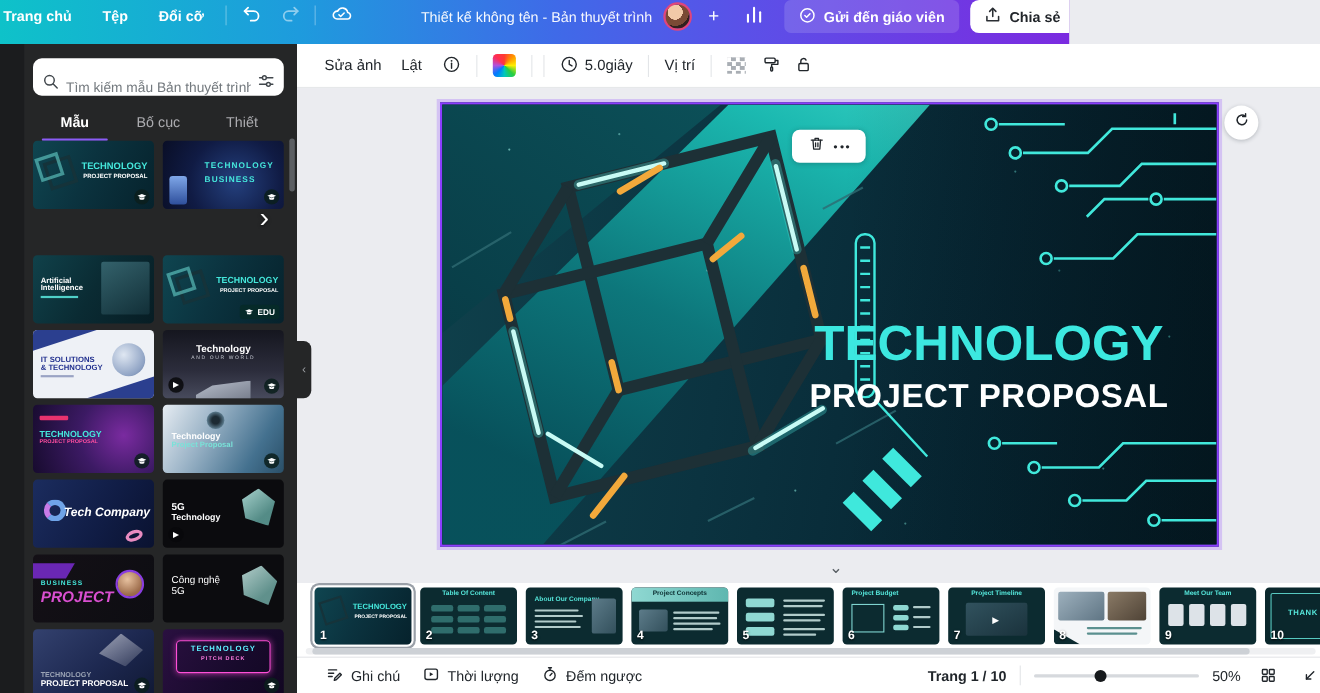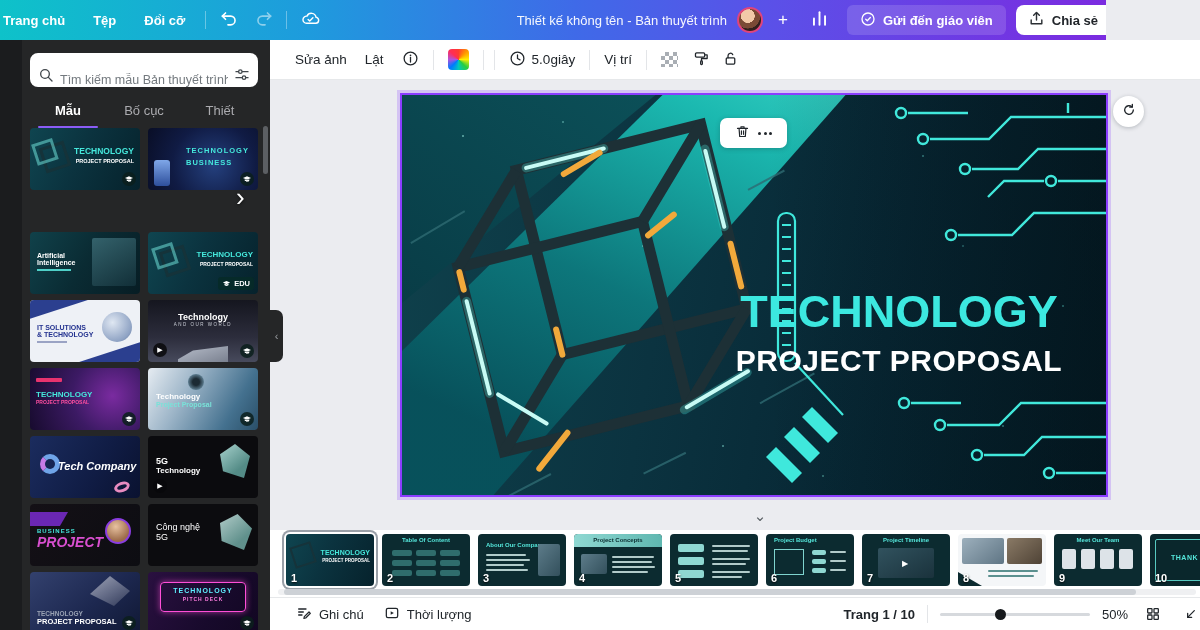--- a/index.html
+++ b/index.html
@@ -1,23 +1,23 @@
 <!DOCTYPE html>
 <html><head>
 <meta charset="utf-8">
 <style>
   * { margin:0; padding:0; box-sizing:border-box; }
   html,body { width:1200px; height:630px; overflow:hidden; }
   body { font-family:"Liberation Sans", sans-serif; }
   .app { position:relative; width:1200px; height:630px; overflow:hidden; background:#ebecf0; }
 
   
-  .topbar { position:absolute; left:0; top:0; width:1106px; height:40px;
+  .topbar { position:absolute; left:0; top:0; width:972px; height:40px;
     background:linear-gradient(90deg,#0ec2c9 0%,#1e9bdd 28%,#3f6ae8 52%,#5b50e8 70%,#7b2be0 100%);
-    display:flex; align-items:center; color:#fff; font-size:13px; font-weight:bold; overflow:hidden;gap:20px; }
+    display:flex; align-items:flex-start; color:#fff; font-size:13px; font-weight:bold; overflow:hidden;gap:20px; }
   .tb-menu { display:flex; align-items:center; }
   .tb-item { padding:0 14px; cursor:pointer; white-space:nowrap; }
   .tb-item:first-child { margin-left:-11px; }
   .tb-sep { width:1px; height:18px; background:rgba(255,255,255,.35); margin:0 6px; }
   .tb-ic { width:34px; height:28px; display:flex; align-items:center; justify-content:center; border-radius:4px; }
   .tb-ic svg { width:19px; height:19px; }
   .dim { opacity:.5; }
   .tb-right { margin-left:auto; display:flex; align-items:center; gap:10px; padding-right:0; }
   .design-title { font-weight:normal; opacity:.95; white-space:nowrap; }
   .avatar { width:26px; height:26px; border-radius:50%; border:2px solid #e0457b;
@@ -641,20 +641,28 @@
           </svg></span>
       <span>Ghi chú</span>
     </div>
     <div class="bb-item">
       <span><svg viewBox="0 0 24 24" fill="none" stroke="#21262b" stroke-width="1.9" stroke-linejoin="round">
             <rect x="3.5" y="5" width="17" height="14" rx="2.5"></rect>
             <path d="M10 9.3v5.4l4.8-2.7z" fill="#21262b" stroke="none"></path>
           </svg></span>
       <span>Thời lượng</span>
     </div>
+    <div class="bb-item">
+      <span><svg viewBox="0 0 24 24" fill="none" stroke="#21262b" stroke-width="1.9" stroke-linecap="round">
+            <circle cx="12" cy="13.5" r="7"></circle>
+            <path d="M10 3h4M12 3v3.5"></path>
+            <path d="M12 13.5l2.8-2.8"></path>
+          </svg></span>
+      <span>Đếm ngược</span>
+    </div>
     <div class="bb-right">
       <span class="page-ind">Trang 1 / 10</span>
       <span class="bb-sep"></span>
       <div class="zoom-slider">
         <div class="track"></div>
         <div class="knob"></div>
       </div>
       <span class="zoom-val">50%</span>
       <span class="bb-ic">
         <svg viewBox="0 0 24 24" fill="none" stroke="#21262b" stroke-width="1.9">

